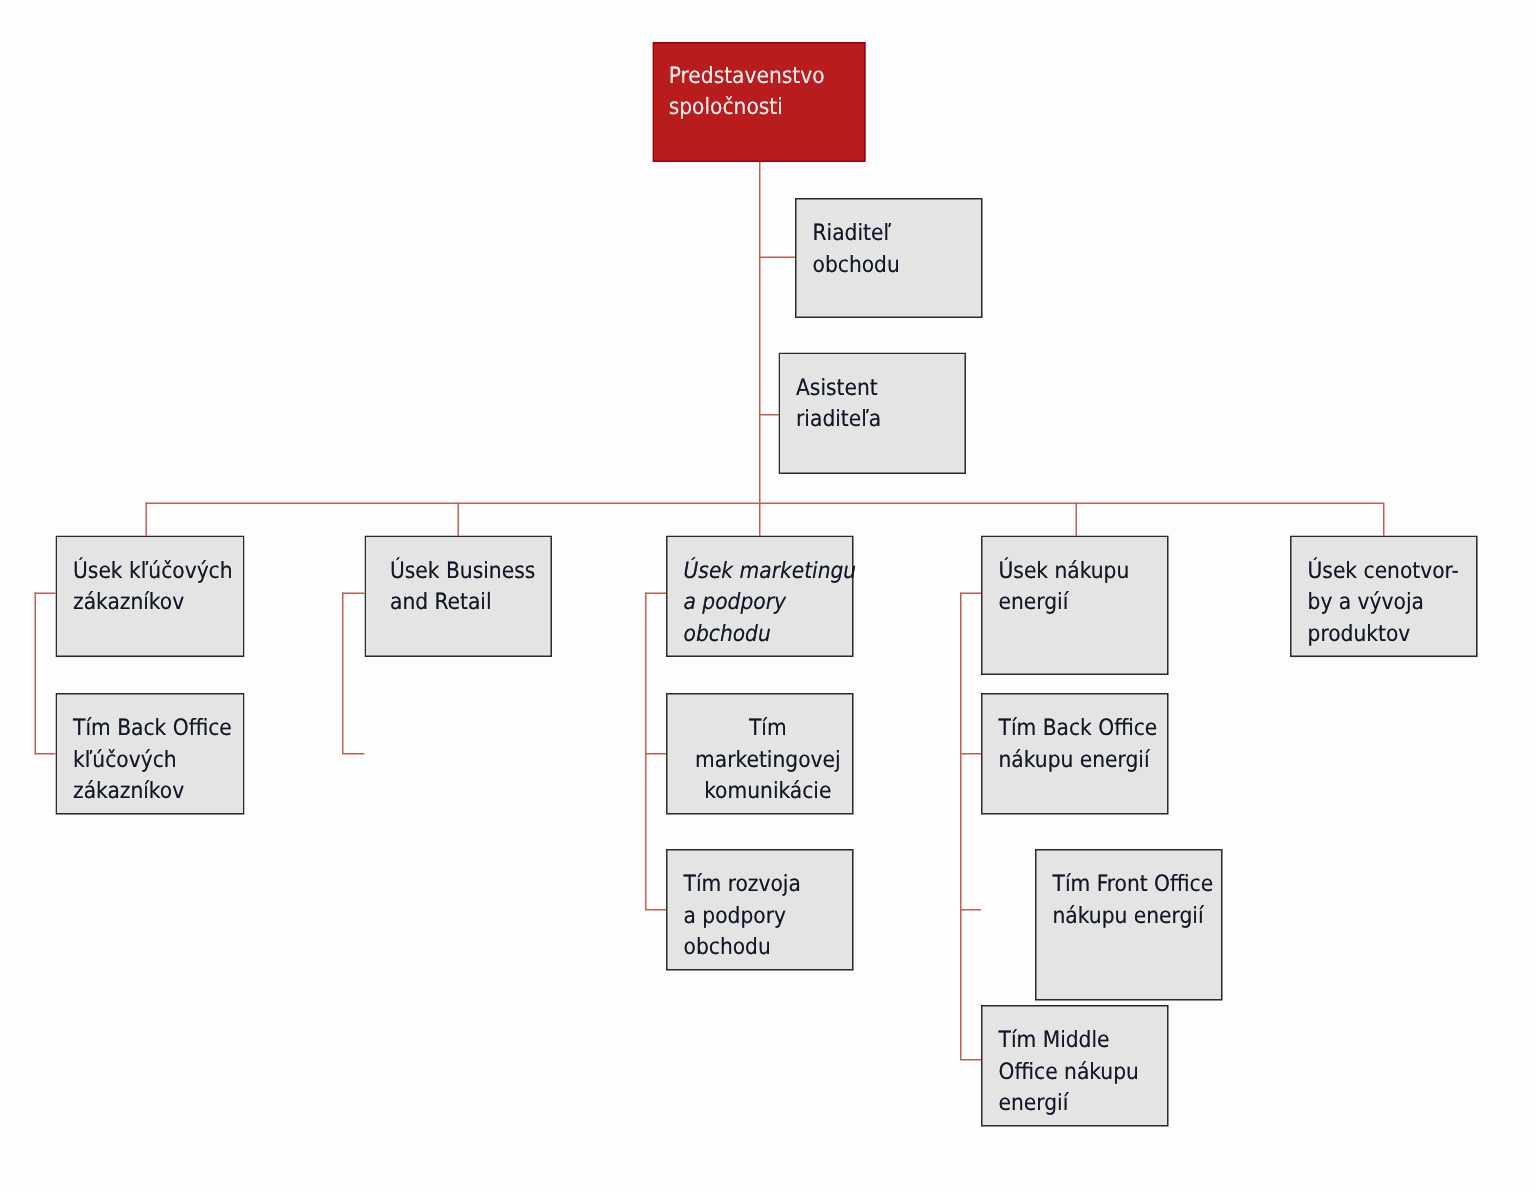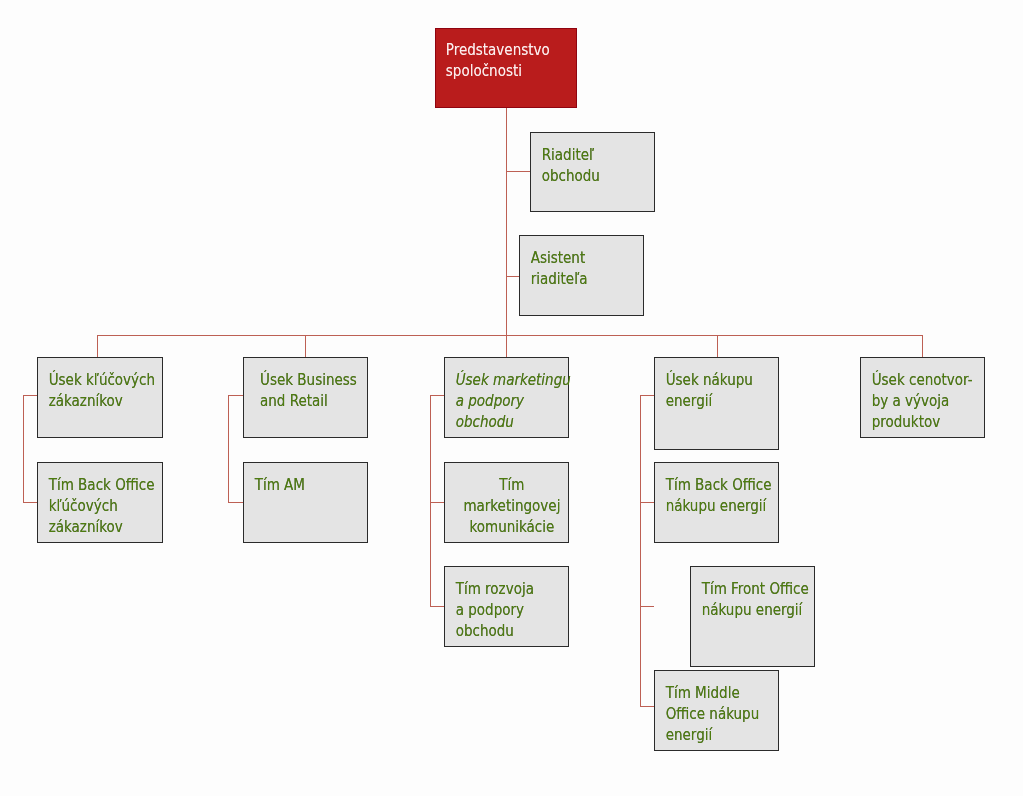--- a/index.html
+++ b/index.html
@@ -13,21 +13,21 @@
   }
   #chart{position:relative;width:1023px;height:796px;}
 
   .node{
     position:absolute;
     box-sizing:border-box;
     background:#e4e4e4;
     border:1.4px solid #2b2b2b;
     font-size:15px;
     line-height:21px;
-    color:#4d7c0f;
+    color:#0f172a;
     padding:11.5px 0 0 10.7px;
     white-space:pre;
     text-shadow:0 0 0.4px rgba(0,0,0,0.5);
     z-index:2;
     will-change:transform;
   }
   .node.root{
     background:#b91c1c;
     border:1px solid #8f0410;
     color:#fbeeee;
@@ -75,21 +75,20 @@
 obchodu</div>
   <div class="node" style="left:519px;top:235.4px;width:125.1px;height:80.6px;">Asistent
 riaditeľa</div>
   <div class="node" style="left:37.4px;top:357.3px;width:125.9px;height:80.7px;">Úsek kľúčových
 zákazníkov</div>
   <div class="node" style="left:37.4px;top:461.6px;width:125.9px;height:80.6px;">Tím Back Office
 kľúčových
 zákazníkov</div>
   <div class="node" style="left:243px;top:357.3px;width:125.3px;height:80.7px;padding-left:16px;">Úsek Business
 and Retail</div>
-  <div class="node" style="left:243px;top:461.6px;width:125.3px;height:80.6px;">Tím AM</div>
   <div class="node" style="left:444.2px;top:357.3px;width:125.1px;height:80.7px;font-style:italic;">Úsek marketingu
 a podpory
 obchodu</div>
   <div class="node" style="left:444.2px;top:461.6px;width:125.1px;height:80.6px;text-align:center;">Tím
 marketingovej
 komunikácie</div>
   <div class="node" style="left:444.2px;top:565.8px;width:125.1px;height:81px;">Tím rozvoja
 a podpory
 obchodu</div>
   <div class="node" style="left:654px;top:357.3px;width:125.1px;height:93px;">Úsek nákupu

